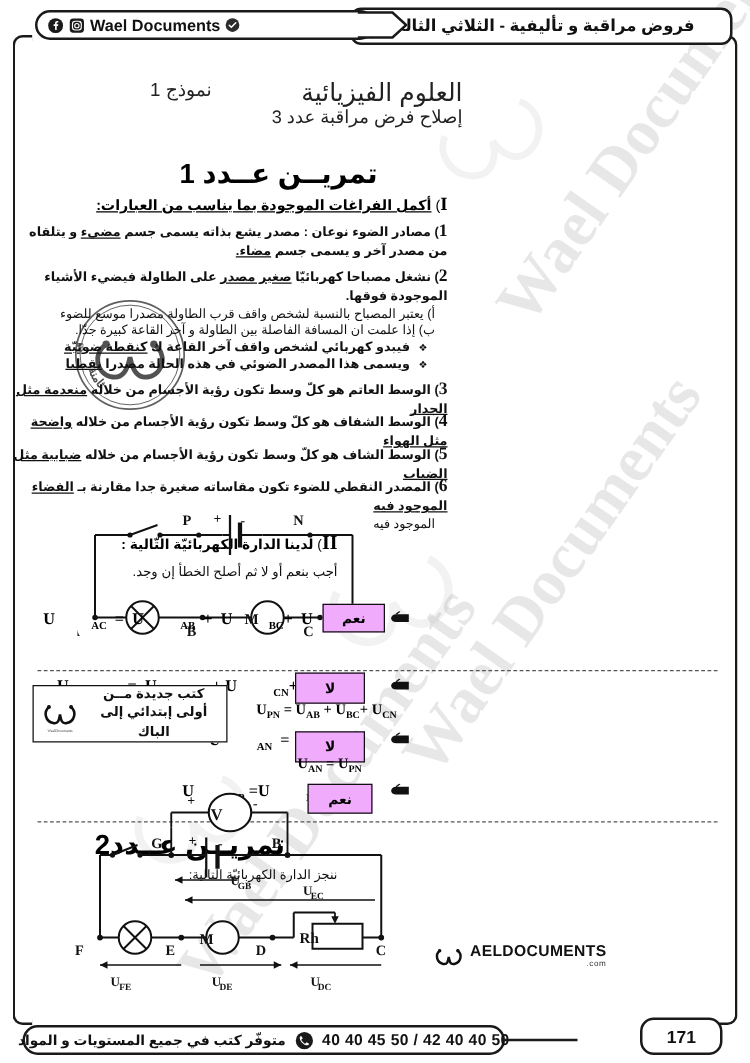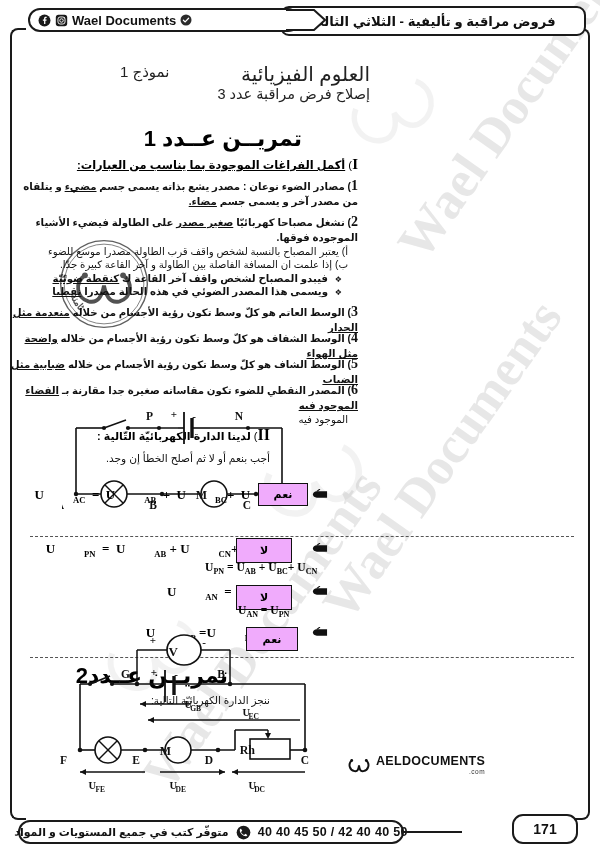--- a/index.html
+++ b/index.html
@@ -293,21 +293,21 @@
     <span>على الطاولة فيضيء الأشياء الموجودة فوقها.</span>
     <span class="sub">
       <span>أ)</span>
       <span>يعتبر المصباح بالنسبة لشخص واقف قرب الطاولة مصدرا موسع للضوء</span>
     </span>
     <span class="sub">
       <span>ب)</span>
       <span>إذا علمت ان المسافة الفاصلة بين الطاولة و آخر القاعة كبيرة جدّا.</span>
     </span>
     <span class="bul">
-      <span>فيبدو المصباح لشخص واقف آخر القاعة ك</span>
+      <span>فيبدو كهربائي لشخص واقف آخر القاعة ك</span>
       <span class="u">كنقطة ضوئيّة</span>
     </span>
     <span class="bul">
       <span>ويسمى هذا المصدر الضوئي في هذه الحالة مصدرا</span>
       <span class="u">نقطيا</span>
     </span>
   </div>
 
   <div class="item" id="it3">
     <span class="num">3</span><span>)&nbsp;</span><span>الوسط العاتم هو كلّ وسط تكون رؤية الأجسام من خلاله</span>
@@ -410,20 +410,32 @@
 
   <div class="eq" style="right:310px;top:625px;">
     U<sub>AP</sub> =U<sub>NC</sub>= &nbsp;0 V
   </div>
   <svg class="hand" style="right:272px;top:627px;width:16px;height:11px" viewBox="0 0 20 14">
     <path d="M19 3 L6 3 C3 3 1 5 1 7 C1 9 3 11 6 11 L19 11 Z" fill="#111"></path>
     <path d="M6 3 L10 0" stroke="#111" stroke-width="1.4"></path>
   </svg>
   <div class="verdict" style="left:246px;top:627px;width:50px;height:22px;">نعم</div>
 
+  <div class="promo">
+    <div class="promo-txt">
+      <span>كتب جديدة مــن</span><br>
+      <span>أولى إبتدائي إلى الباك</span>
+    </div>
+    <svg class="promo-logo" viewBox="0 0 100 100">
+      <path d="M24 34 C10 46 16 68 34 72 C47 75 48 62 50 52 C52 62 53 75 66 72 C84 68 90 46 76 34" fill="none" stroke="#111" stroke-width="6" stroke-linecap="round"></path>
+      <circle cx="24" cy="34" r="4.6" fill="#111"></circle>
+      <circle cx="76" cy="34" r="4.6" fill="#111"></circle>
+      <text x="50" y="92" font-size="9" text-anchor="middle" font-family="Liberation Serif, serif" fill="#333">WaelDocuments</text>
+    </svg>
+  </div>
 
   <div class="divider" id="div2"></div>
 
   <div class="ex-head" id="ex2-head">تمريــن عــدد2</div>
   <div class="ans-line" style="right:330px;top:694px;font-weight:normal;font-size:10.4px;">ننجز الدارة الكهربائيّة التالية:</div>
 
   <svg class="circuit" style="left:60px;top:632px;width:300px;height:165px;" viewBox="0 0 300 165">
 
     <ellipse cx="124" cy="18" rx="17" ry="15" fill="#fff" stroke="#111" stroke-width="1.7"></ellipse>
     <text x="118" y="24" font-size="13" font-family="Liberation Serif, serif" font-weight="bold" fill="#111">V</text>

